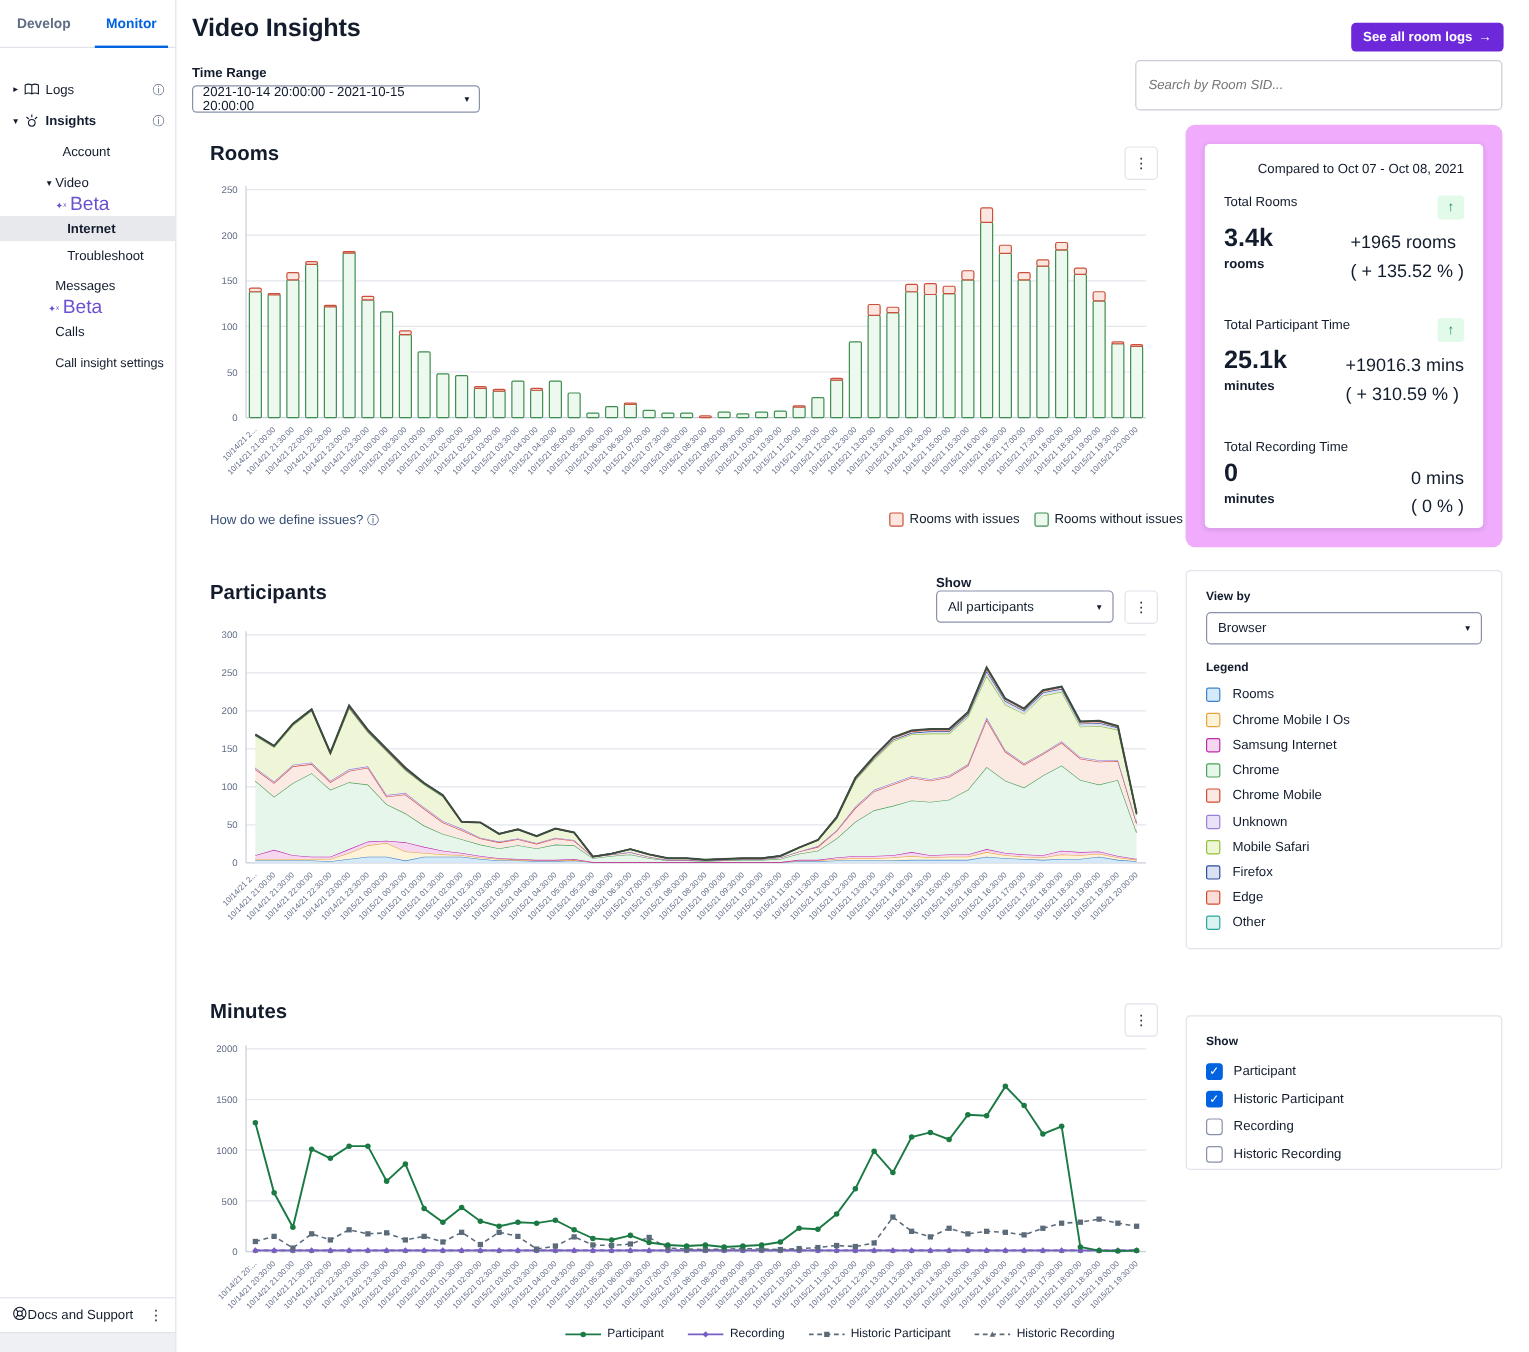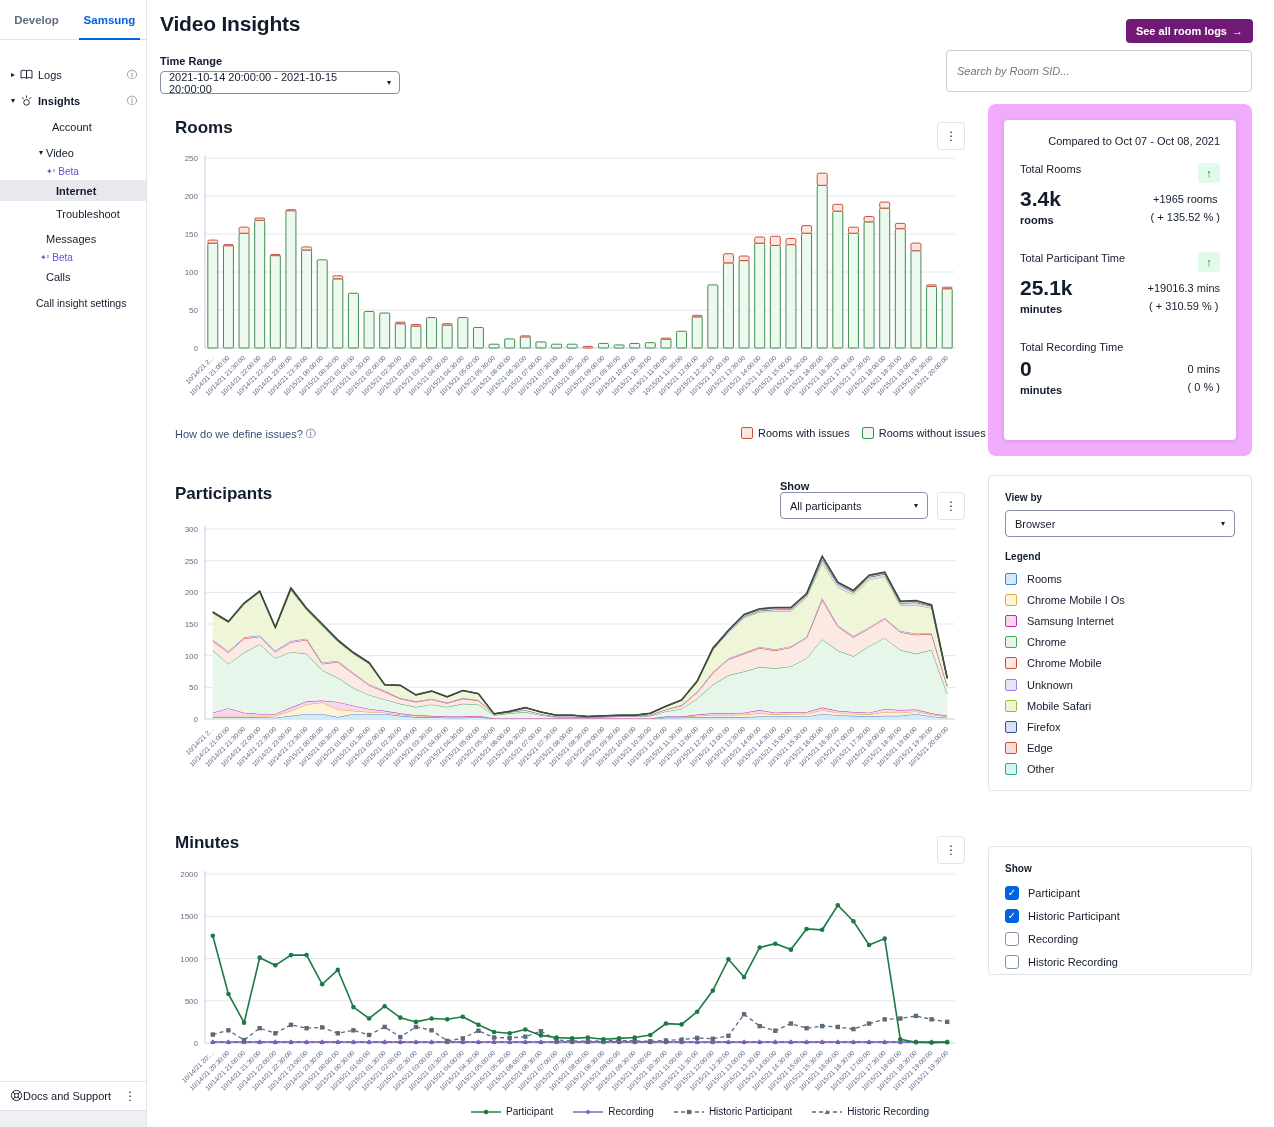--- a/index.html
+++ b/index.html
@@ -11,30 +11,30 @@
   .tabs { position:absolute; left:0; top:0; width:100%; height:40px; border-bottom:1px solid #E1E3EA; display:flex; }
   .tab { flex:1; display:flex; align-items:center; justify-content:center; font-size:11.5px; font-weight:700; color:#606B85; cursor:pointer; position:relative; }
   .tab.active { color:#0263E0; }
   .tab.active::after { content:""; position:absolute; left:6px; right:6px; bottom:-1px; height:2px; background:#0263E0; }
   .nav-row { position:absolute; left:0; width:100%; height:21px; display:flex; align-items:center; font-size:11px; color:#121C2D; cursor:pointer; }
   .nav-row .chev { width:10px; font-size:8px; color:#121C2D; text-align:center; }
   .nav-row .info { margin-left:auto; margin-right:9px; color:#606B85; font-size:10px; }
   .nav-row .nav-ic { margin:0 5px 0 2px; display:inline-flex; }
   .nav-bold { font-weight:700; }
   .nav-indent { padding-left:52px; }
-  .nav-beta { color:#6C50D0; font-size:10px; }
+  .nav-beta { color:#6C50D0; font-size:16px; }
   .beta-spark { color:#6C50D0; font-size:8px; margin-right:3px; }
   .nav-hl { background:#E8E9ED; }
   .docs-row { position:absolute; left:0; top:1081px; width:100%; height:29px; border-top:1px solid #E1E3EA; display:flex; align-items:center; font-size:11px; }
   .docs-row .kebab-sm { margin-left:auto; margin-right:10px; font-size:12px; color:#121C2D; cursor:pointer; }
   .bottom-strip { position:absolute; left:0; top:1110px; width:146px; height:17px; background:#EFF0F3; border-top:1px solid #E1E3EA; }
 
   
   .page-title { position:absolute; left:160px; top:12px; font-size:21px; font-weight:700; letter-spacing:-0.2px; }
-  .see-all-btn { position:absolute; right:21px; top:19px; height:24px; background:#701a75; color:#fff; font-size:11px; font-weight:700; border:none; border-radius:4px; padding:0 10px; display:flex; align-items:center; gap:5px; cursor:pointer; }
+  .see-all-btn { position:absolute; right:21px; top:19px; height:24px; background:#6d28d9; color:#fff; font-size:11px; font-weight:700; border:none; border-radius:4px; padding:0 10px; display:flex; align-items:center; gap:5px; cursor:pointer; }
   .tr-label { position:absolute; left:160px; top:55px; font-size:11px; font-weight:700; }
   .tr-select { position:absolute; left:160px; top:71px; width:240px; height:23px; border:1px solid #8891AA; border-radius:4px; background:#fff; font-size:11px; display:flex; align-items:center; padding:0 8px; gap:8px; cursor:pointer; }
   .tr-select .caret { margin-left:auto; font-size:8px; color:#121C2D; }
   .search-box { position:absolute; left:946px; top:50px; width:306px; height:42px; border:1px solid #CACDD8; border-radius:4px; background:#fff; display:flex; align-items:center; padding:0 10px; }
   .search-box input { border:none; outline:none; width:100%; font-size:11px; font-style:italic; color:#606B85; font-family:"Liberation Sans",sans-serif; background:transparent; }
 
   
   .sec-title { position:absolute; font-size:17px; font-weight:700; }
   .kebab-btn { position:absolute; width:28px; height:28px; border:1px solid #E1E3EA; border-radius:4px; background:#fff; display:flex; align-items:center; justify-content:center; font-size:12px; color:#121C2D; cursor:pointer; }
   .chart { position:absolute; }
@@ -51,21 +51,21 @@
   .stats-panel { position:absolute; left:988px; top:104px; width:264px; height:352px; background:#f0abfc; border-radius:8px; padding:16px; }
   .stats-card { background:#fff; border-radius:4px; box-shadow:0 1px 4px rgba(18,28,45,.12); height:320px; padding:15px 16px; }
   .compare-line { text-align:right; font-size:11px; color:#121C2D; margin-bottom:16px; }
   .stat-block { margin-bottom:26px; }
   .stat-head { display:flex; align-items:flex-start; justify-content:space-between; }
   .stat-label { font-size:11px; }
   .up-chip { width:22px; height:20px; border-radius:3px; background:#E1FAEA; color:#14804A; font-size:11px; display:flex; align-items:center; justify-content:center; }
   .stat-body { display:flex; justify-content:space-between; margin-top:4px; }
   .stat-num { font-size:21px; font-weight:700; line-height:1.1; }
   .stat-unit { font-size:11px; font-weight:700; margin-top:4px; }
-  .stat-delta { text-align:center; font-size:11px; line-height:1.6; padding-top:4px; }
+  .stat-delta { text-align:left; font-size:15px; line-height:1.6; padding-top:4px; }
 
   .rail-card { position:absolute; left:988px; width:264px; background:#fff; border:1px solid #E1E3EA; border-radius:4px; padding:16px; }
   .rail-title { font-size:10px; font-weight:700; margin-bottom:7px; }
   .legend-row { display:flex; align-items:center; height:21.2px; font-size:11px; cursor:default; }
   .legend-row .sw { width:12px; height:12px; border-radius:2px; border:1.5px solid; margin-right:10px; }
   .cb-row { display:flex; align-items:center; height:23px; font-size:11px; cursor:pointer; }
   .cb { width:14px; height:14px; border-radius:3px; border:1px solid #8891AA; margin-right:9px; display:flex; align-items:center; justify-content:center; font-size:10px; color:#fff; background:#fff; }
   .cb.on { background:#0263E0; border-color:#0263E0; }
 
   
@@ -73,21 +73,21 @@
   .min-legend .item { display:flex; align-items:center; gap:5px; }
 </style>
 </head>
 <body>
 
 <div class="page">
 
   <aside class="sidebar">
     <div class="tabs">
       <div class="tab">Develop</div>
-      <div class="tab active">Samsung</div>
+      <div class="tab active">Monitor</div>
     </div>
 
     <div class="nav-row" style="top:64px;padding-left:8px;">
       <span class="chev">▸</span>
       <span class="nav-ic">
         <svg width="13" height="11" viewBox="0 0 14 12">
             <path d="M1 2 Q4 0.5 7 2 V10 Q4 8.5 1 10 Z M13 2 Q10 0.5 7 2 V10 Q10 8.5 13 10 Z" fill="none" stroke="#121C2D" stroke-width="1"></path>
           </svg>
       </span>
       <span>Logs</span>
@@ -136,21 +136,21 @@
 
     <div class="nav-row" style="top:248px;padding-left:40px;height:18px;">
       <span class="beta-spark">✦ˣ</span>
       <span class="nav-beta">Beta</span>
     </div>
 
     <div class="nav-row" style="top:266px;padding-left:46px;">
       <span>Calls</span>
     </div>
 
-    <div class="nav-row" style="top:292px;padding-left:36px;font-size:10.5px;">
+    <div class="nav-row" style="top:292px;padding-left:46px;font-size:10.5px;">
       <span>Call insight settings</span>
     </div>
 
     <div class="docs-row">
       <span class="nav-ic" style="margin-left:10px;">
         <svg width="13" height="13" viewBox="0 0 14 14">
             <circle cx="7" cy="7" r="5.5" fill="none" stroke="#121C2D"></circle>
             <circle cx="7" cy="7" r="2.2" fill="none" stroke="#121C2D"></circle>
             <line x1="3.2" y1="3.2" x2="5.4" y2="5.4" stroke="#121C2D"></line>
             <line x1="10.8" y1="3.2" x2="8.6" y2="5.4" stroke="#121C2D"></line>

